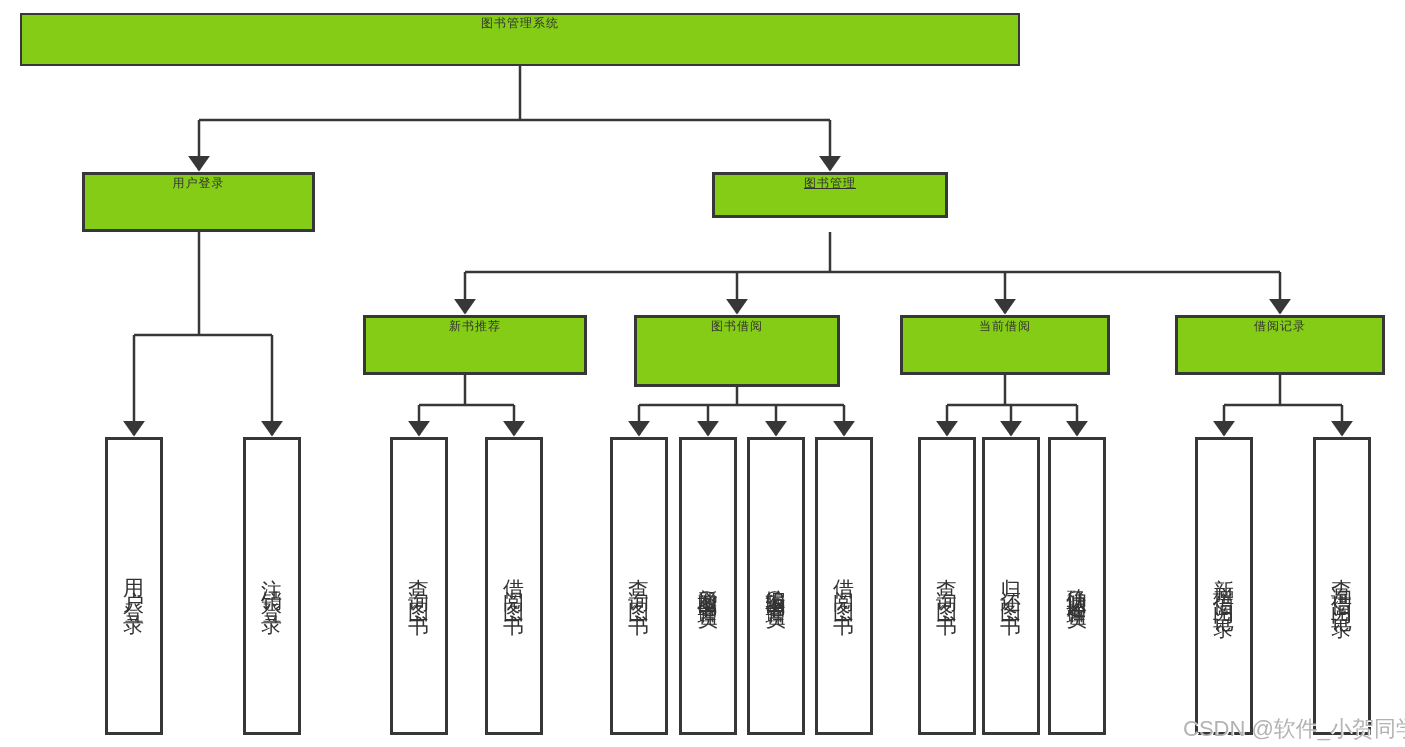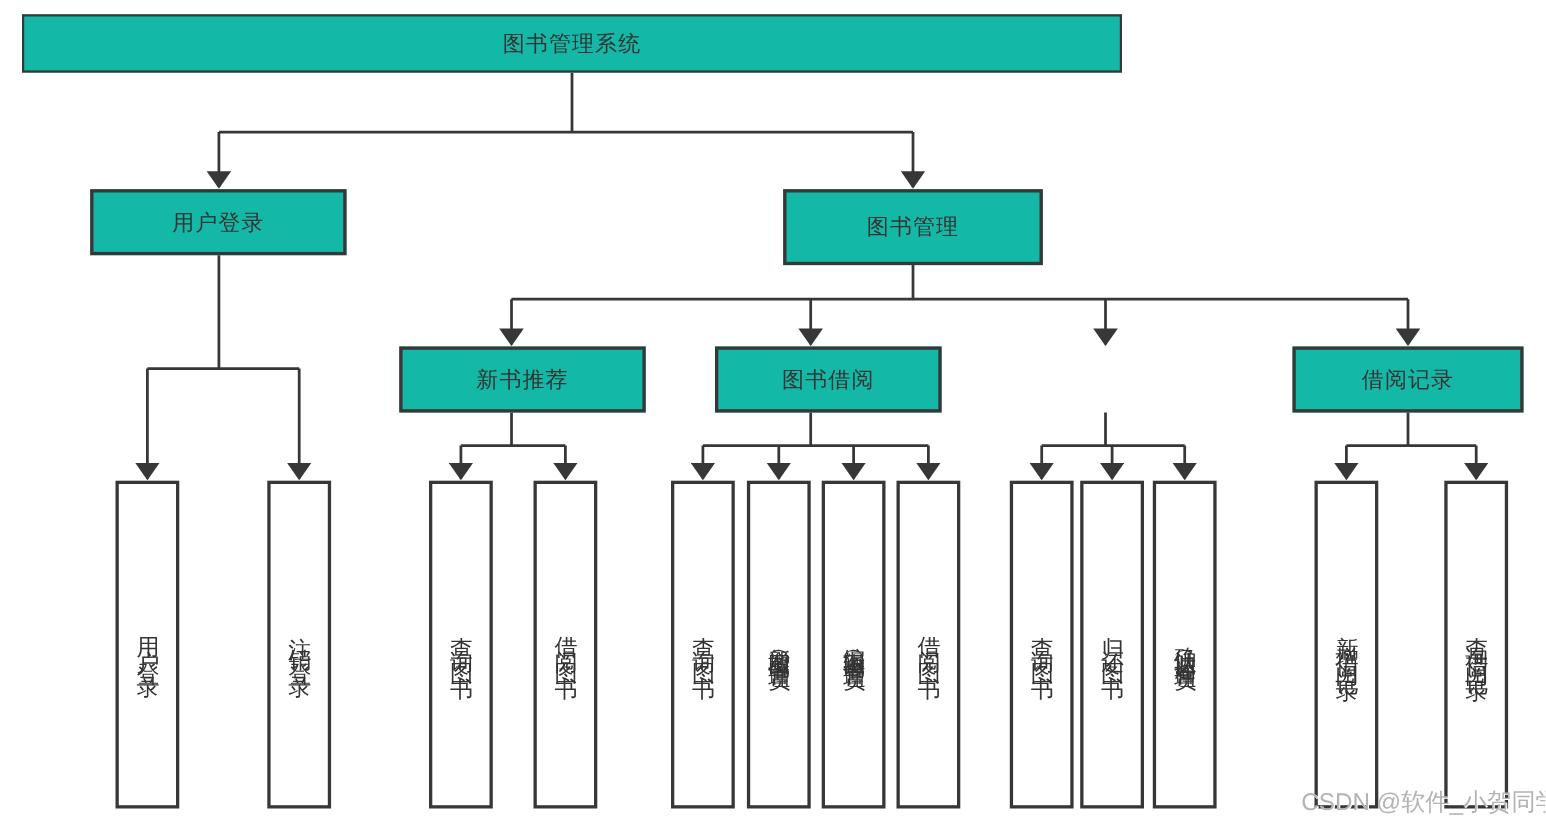--- a/index.html
+++ b/index.html
@@ -18,24 +18,24 @@
     overflow:hidden;
   }
   .canvas svg.connectors{
     position:absolute;left:0;top:0;width:1405px;height:747px;
     pointer-events:none;
   }
   .node{
     position:absolute;
     box-sizing:border-box;
     border:3px solid var(--border);
-    background:#14b8a6;
-    display:flex;align-items:center;justify-content:center;
+    background:#84cc16;
+    display:flex;justify-content:center;
     color:var(--text);
-    font-size:20px;
+    font-size:12px;
     letter-spacing:1px;
     white-space:nowrap;
   }
   .node.root{border-width:2.5px;}
   .leaf{
     position:absolute;
     box-sizing:border-box;
     border:3px solid var(--border);
     background:#ffffff;
     width:58px;height:298px;top:437px;
@@ -118,29 +118,32 @@
     <path class="conn" d="M1342 405 V435" marker-end="url(#arrow)"></path>
   </svg>
 
   <div class="node root" style="left:20px;top:13px;width:1000px;height:53px;">
     <span>图书管理系统</span>
   </div>
 
   <div class="node" style="left:82px;top:172px;width:233px;height:60px;">
     <span>用户登录</span>
   </div>
-  <div class="node" style="left:712px;top:172px;width:236px;height:69px;">
+  <div class="node" style="left:712px;top:172px;width:236px;height:46px;text-decoration:underline;">
     <span>图书管理</span>
   </div>
 
   <div class="node" style="left:363px;top:315px;width:224px;height:60px;">
     <span>新书推荐</span>
   </div>
-  <div class="node" style="left:634px;top:315px;width:206px;height:60px;margin-left:16px;">
+  <div class="node" style="left:634px;top:315px;width:206px;height:72px;">
     <span>图书借阅</span>
+  </div>
+  <div class="node" style="left:900px;top:315px;width:210px;height:60px;">
+    <span>当前借阅</span>
   </div>
   <div class="node" style="left:1175px;top:315px;width:210px;height:60px;">
     <span>借阅记录</span>
   </div>
 
   <div class="leaf" style="left:105px;">
     <span class="v-label">用户登录</span>
   </div>
   <div class="leaf" style="left:243px;">
     <span class="v-label">注销登录</span>

